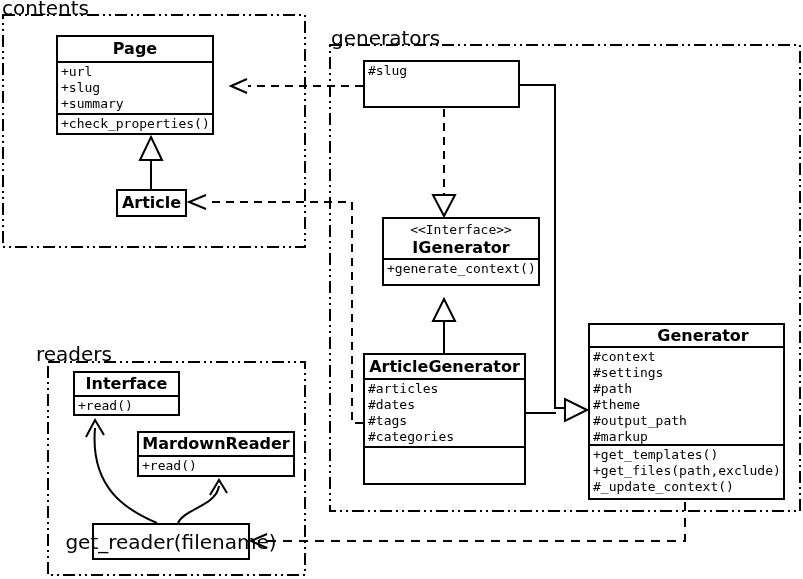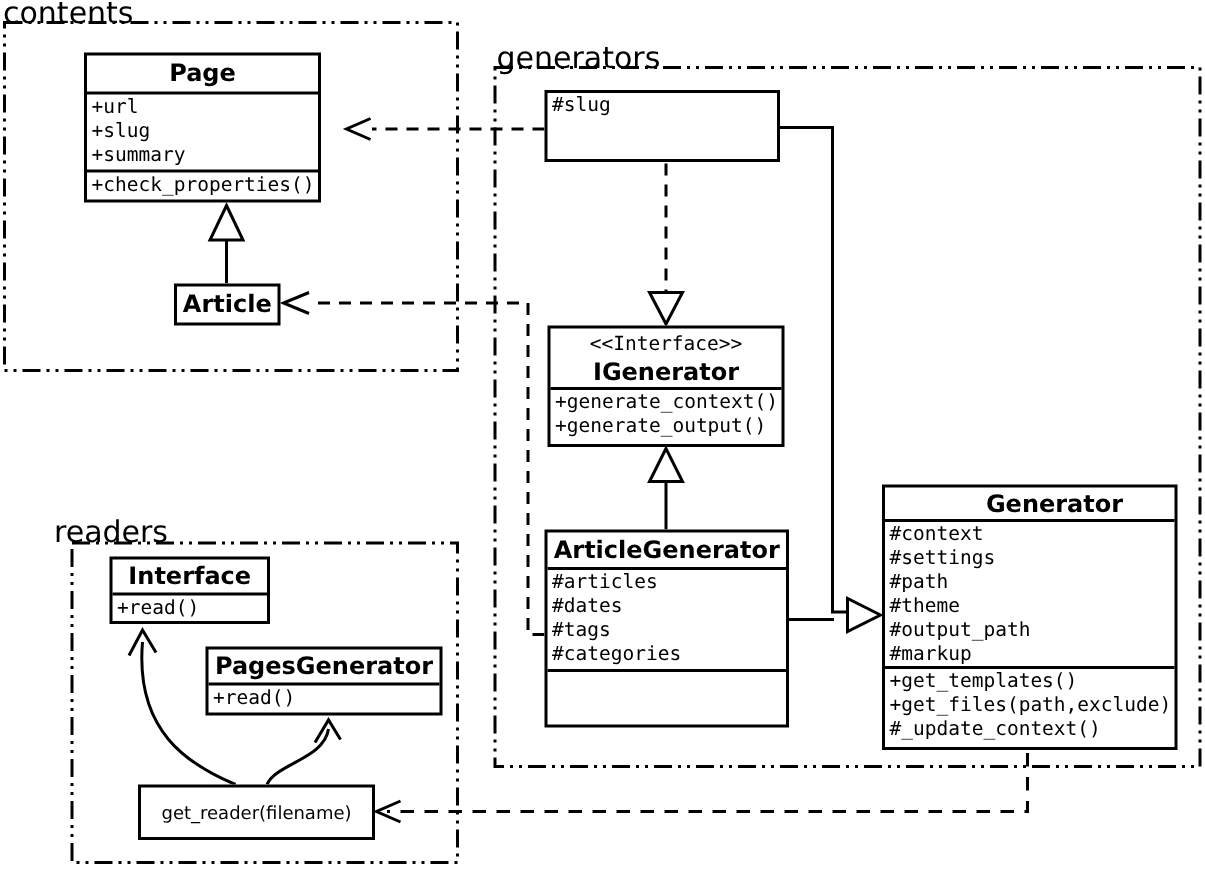--- a/index.html
+++ b/index.html
@@ -11,21 +11,21 @@
   .sec-title{font-weight:bold;font-size:16px;text-align:center;border-bottom:2px solid #000;
              white-space:nowrap;overflow:hidden;}
   .sec-title.last{border-bottom:none;}
   .sec-rows{font-family:"DejaVu Sans Mono",monospace;font-size:13px;border-bottom:2px solid #000;
             padding:1px 0 0 3px;}
   .sec-rows.last{border-bottom:none;}
   .sec-rows div{line-height:16px;white-space:nowrap;}
   .stereotype{font-family:"DejaVu Sans Mono",monospace;font-size:13px;font-weight:normal;
               line-height:16px;padding-top:3px;text-align:center;}
   .iface-name{line-height:20px;}
-  .plainbox{display:flex;align-items:center;justify-content:center;font-size:12px;}
+  .plainbox{display:flex;align-items:center;justify-content:center;font-size:20px;}
 </style>
 </head>
 <body>
 
 <div id="canvas">
 
   <svg id="wires" width="803" height="579" viewBox="0 0 803 579" fill="none" stroke="#000" stroke-width="2">
     
     <path d="M3,15 H305 V247 H3 Z" stroke-dasharray="12 4 2 4 2 4"></path>
     <path d="M330,45 H800 V511 H330 Z" stroke-dasharray="12 4 2 4 2 4"></path>
@@ -88,28 +88,27 @@
   <div class="uml-class" style="left:116px;top:189px;width:71px;height:28px;">
     <div class="sec-title last" style="line-height:24px;height:24px;border-radius:11px;">Article</div>
   </div>
 
   <div class="uml-class" style="left:363px;top:60px;width:157px;height:48px;">
     <div class="sec-rows last">
       <div>#slug</div>
     </div>
   </div>
 
-  <div class="uml-class" style="left:365px;top:217px;width:158px;height:81px;">
+  <div class="uml-class" style="left:382px;top:217px;width:158px;height:69px;">
     <div class="sec-title" style="height:39px;">
       <div class="stereotype">&lt;&lt;Interface&gt;&gt;</div>
       <div class="iface-name">IGenerator</div>
     </div>
     <div class="sec-rows last">
       <div>+generate_context()</div>
-      <div>+generate_output()</div>
     </div>
   </div>
 
   <div class="uml-class" style="left:363px;top:353px;width:163px;height:132px;">
     <div class="sec-title" style="line-height:23px;height:23px;">ArticleGenerator</div>
     <div class="sec-rows" style="height:65px;">
       <div>#articles</div>
       <div>#dates</div>
       <div>#tags</div>
       <div>#categories</div>
@@ -134,21 +133,21 @@
   </div>
 
   <div class="uml-class" style="left:73px;top:371px;width:107px;height:45px;">
     <div class="sec-title" style="line-height:22px;height:22px;">Interface</div>
     <div class="sec-rows last">
       <div>+read()</div>
     </div>
   </div>
 
   <div class="uml-class" style="left:137px;top:431px;width:158px;height:46px;">
-    <div class="sec-title" style="line-height:22px;height:22px;">PagesGenerator</div>
+    <div class="sec-title" style="line-height:22px;height:22px;">MardownReader</div>
     <div class="sec-rows last">
       <div>+read()</div>
     </div>
   </div>
 
   <div class="uml-class plainbox" style="left:92px;top:523px;width:158px;height:37px;">
     <span>get_reader(filename)</span>
   </div>
 
 </div>

